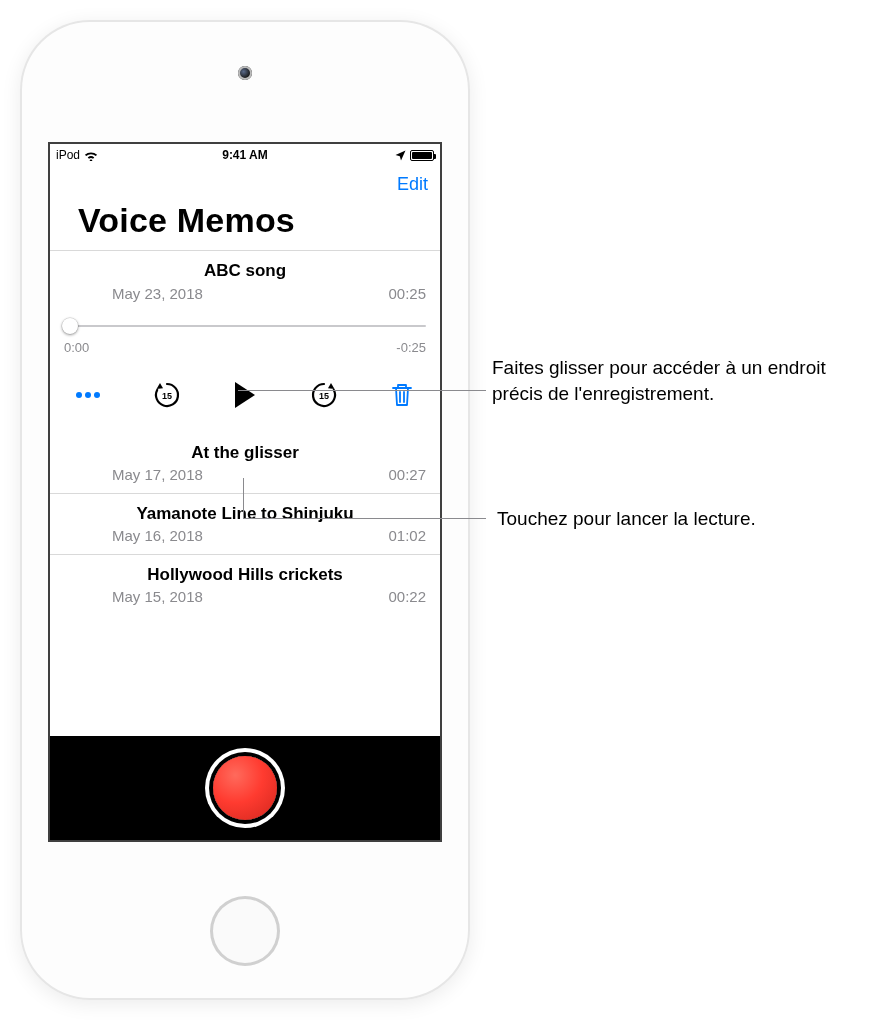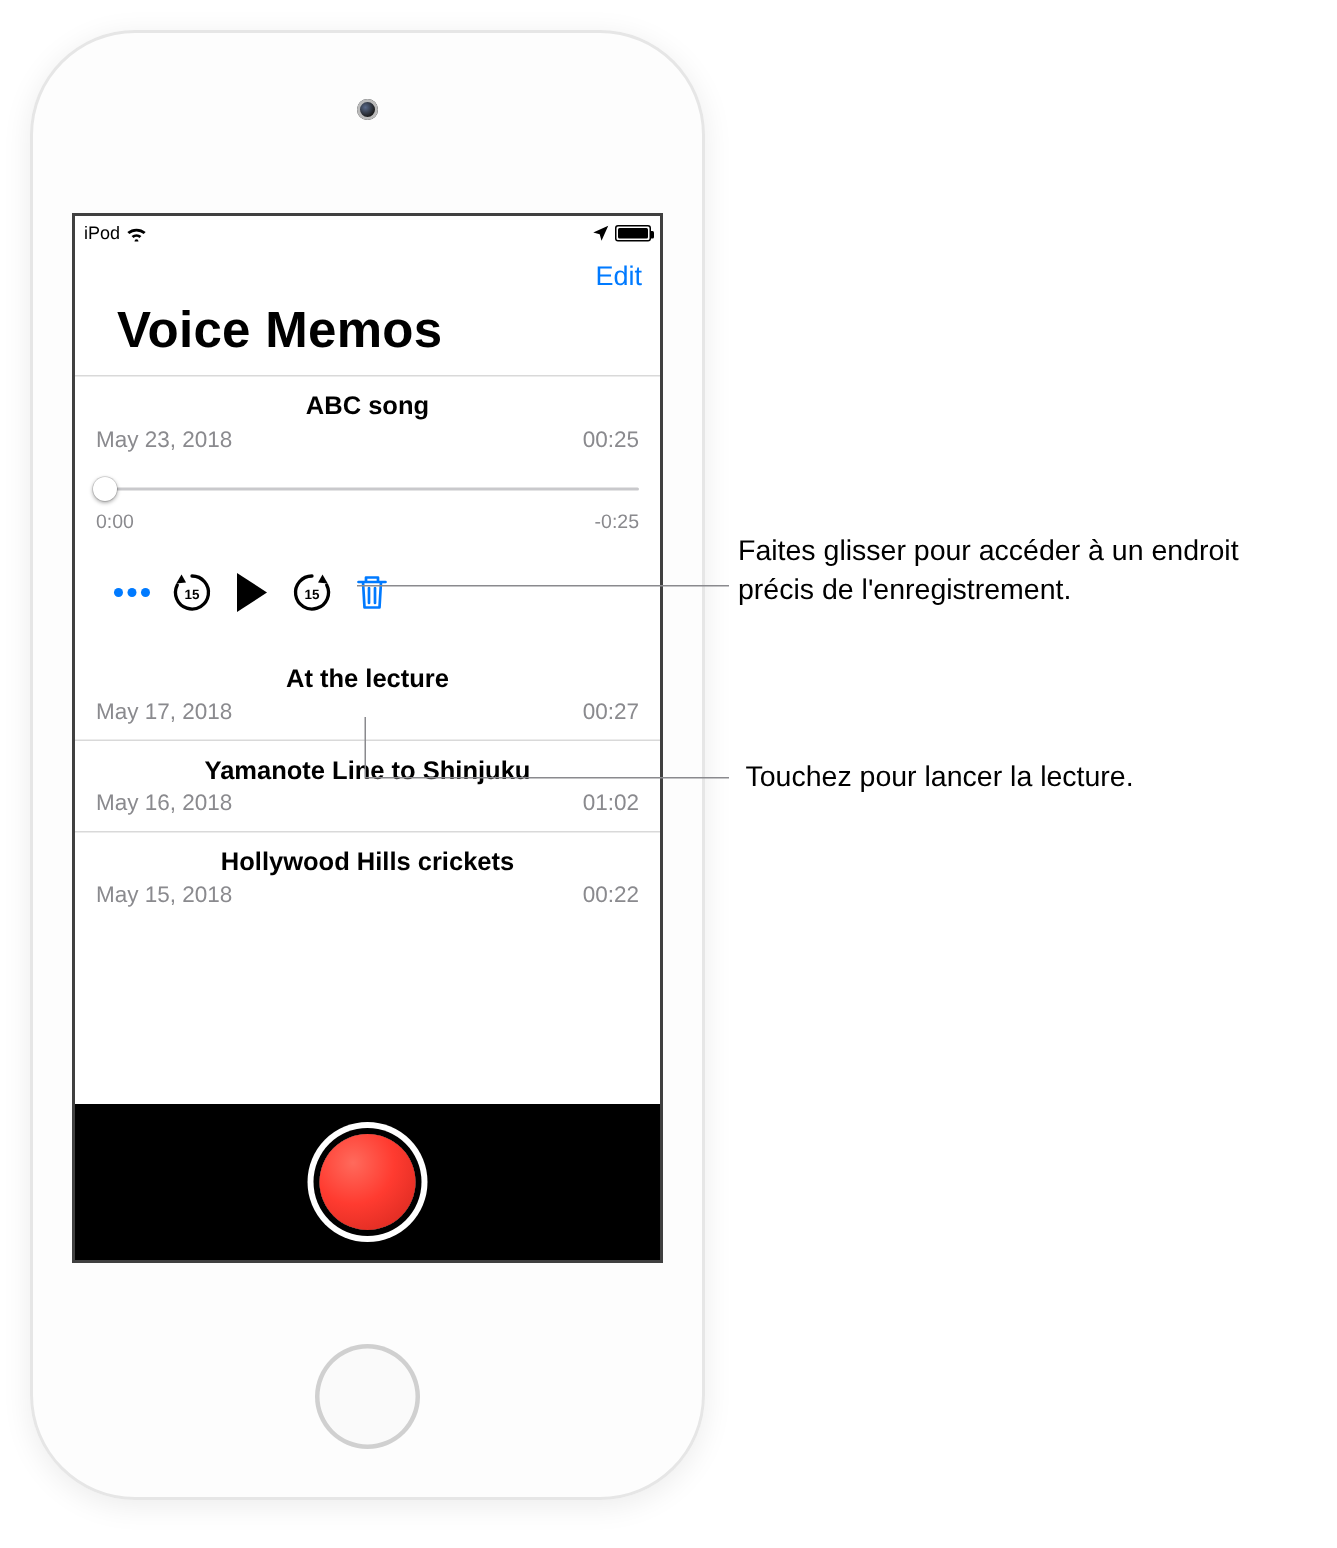--- a/index.html
+++ b/index.html
@@ -66,30 +66,30 @@
   .nav-edit {
     color:#007aff;font-size:18px;
   }
   .title {
     font-size:34px;font-weight:700;padding:2px 28px 10px;letter-spacing:.2px;
   }
   .divider{height:1px;background:#d9d9d9;}
   
   .memo-expanded{padding:10px 14px 6px;}
   .memo-title{font-size:17px;font-weight:700;text-align:center;}
-  .memo-row{display:flex;justify-content:space-between;font-size:15px;color:#8a8a8e;margin-top:4px;}
+  .memo-row{display:flex;justify-content:space-between;font-size:15px;color:#8a8a8e;margin-top:4px;margin-left:48px;}
   .scrubber{position:relative;height:24px;margin:12px 0 2px;}
   .track{position:absolute;top:11px;left:0;right:0;height:2px;background:#c9c9cc;border-radius:1px;}
   .knob{
     position:absolute;left:0;top:4px;margin-left:-8px;
     width:16px;height:16px;border-radius:50%;background:#fff;
     box-shadow:0 1px 3px rgba(0,0,0,.4),0 0 0 .5px rgba(0,0,0,.15);
   }
   .time-row{display:flex;justify-content:space-between;font-size:13px;color:#8a8a8e;}
-  .controls{display:flex;align-items:center;justify-content:flex-start;padding:20px 4px 12px;}
+  .controls{display:flex;align-items:center;justify-content:space-between;padding:20px 4px 12px;}
   .ctrl{width:40px;height:40px;display:flex;align-items:center;justify-content:center;}
   
   .memo-item{padding:10px 14px 10px;border-bottom:1px solid #d9d9d9;}
   .memo-item:first-of-type{border-top:1px solid #d9d9d9;}
   .memo-item .memo-title{font-size:17px;font-weight:700;}
   .memo-item .memo-row{margin-top:3px;}
   
   .record-footer{
     position:absolute;bottom:0;left:0;right:0;height:104px;background:#000;
     display:flex;align-items:center;justify-content:center;
@@ -119,20 +119,21 @@
 
     <div class="status-bar">
       <div class="status-left">
         <span>iPod</span>
         <span>
           <svg width="14" height="11" viewBox="0 0 14 11">
               <path d="M7 9.5a1.3 1.3 0 100 2.6 1.3 1.3 0 000-2.6zm-3.3-2.1a5 5 0 016.6 0l-1.3 1.3a3.2 3.2 0 00-4 0zM.9 4.7a9.3 9.3 0 0112.2 0l-1.3 1.3a7.5 7.5 0 00-9.6 0z" fill="#000"></path>
             </svg>
         </span>
       </div>
+      <div class="status-center">9:41 AM</div>
       <div class="status-right">
         <span>
           <svg width="11" height="11" viewBox="0 0 11 11">
               <path d="M10.5.5L.5 5l4.3 1.2L6 10.5z" fill="#000"></path>
             </svg>
         </span>
         <div class="battery">
             <div class="battery-fill"></div>
           </div>
       </div>
@@ -190,21 +191,21 @@
         </div>
         <div class="ctrl">
           <svg width="24" height="28" viewBox="0 0 24 28">
             <path d="M3 7h18M8 7V4h8v3M6 7l1 17h10l1-17M10 11v10M14 11v10" fill="none" stroke="#007aff" stroke-width="1.8" stroke-linecap="round" stroke-linejoin="round"></path>
           </svg>
         </div>
       </div>
     </div>
 
     <div class="memo-item">
-      <div class="memo-title">At the lecture</div>
+      <div class="memo-title">At the glisser</div>
       <div class="memo-row">
         <span>May 17, 2018</span>
         <span>00:27</span>
       </div>
     </div>
     <div class="memo-item">
       <div class="memo-title">Yamanote Line to Shinjuku</div>
       <div class="memo-row">
         <span>May 16, 2018</span>
         <span>01:02</span>

